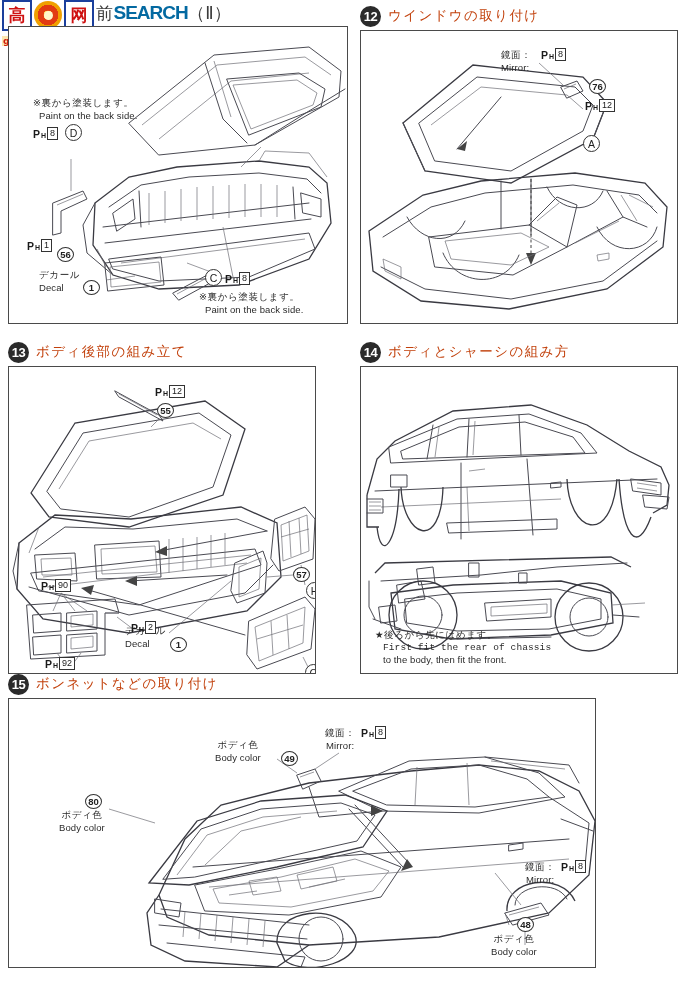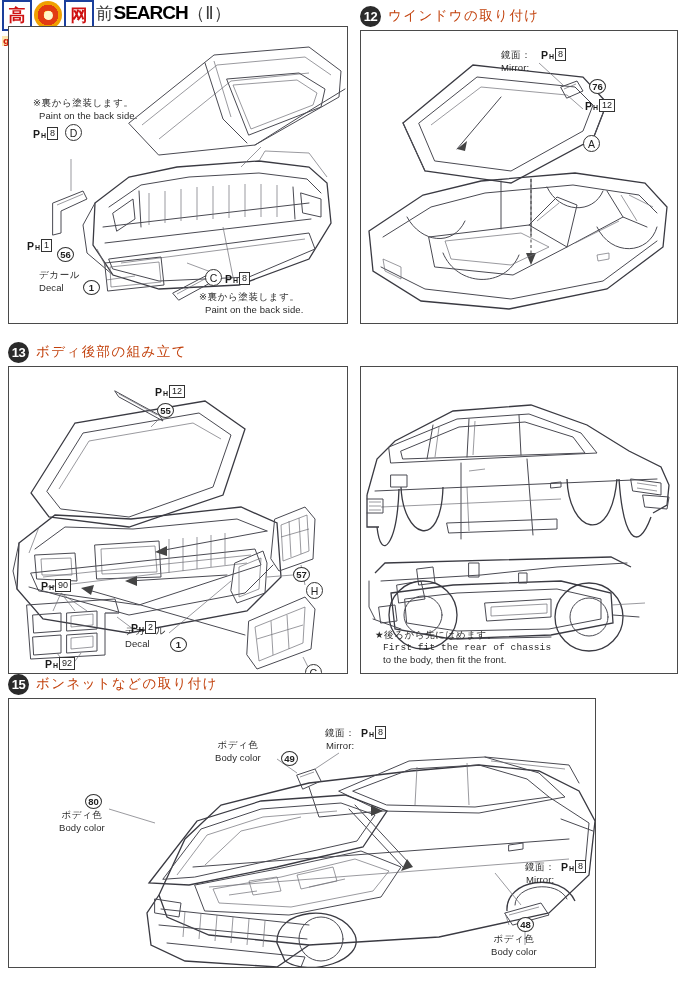--- a/index.html
+++ b/index.html
@@ -26,21 +26,21 @@
     position:absolute;left:0;right:0;bottom:0;top:26px;
     border:1.3px solid #4a4a4a;background:#fff;overflow:hidden;
   }
 
   
   .sheet-title{
     position:absolute;left:96px;top:2px;font-size:17px;letter-spacing:.5px;
     color:#3b3b3b;white-space:nowrap;
   }
   .sheet-title .search-overlay{
-    color:#000000;font-weight:bold;letter-spacing:-1px;font-size:19px;
+    color:#0369a1;font-weight:bold;letter-spacing:-1px;font-size:19px;
   }
   .watermark{position:absolute;left:2px;top:0px;width:92px;height:42px;}
   .wm-row{display:flex;align-items:center;height:30px;gap:2px;}
   .wm-box{
     width:26px;height:27px;border:2px solid #1b3f9c;color:#cf1111;
     font-size:17px;font-weight:bold;display:flex;align-items:center;
     justify-content:center;font-family:"DejaVu Sans",sans-serif;
     background:#fff;
   }
   .wm-flower{
@@ -265,21 +265,21 @@
       <div class="pnum" style="left:228px;top:48px;">76</div>
       <div class="ph" style="left:224px;top:68px;">
         <span class="p">P</span>
           <span class="h">H</span>
           <span class="bx">12</span>
       </div>
       <div class="letter" style="left:222px;top:104px;">A</div>
     </div>
   </div>
 
-  <div class="panel" style="left:8px;top:340px;width:340px;height:334px;">
+  <div class="panel" style="left:8px;top:340px;width:308px;height:334px;">
     <div class="panel-title">
       <div class="step-num">13</div>
       <div class="panel-title-text">ボディ後部の組み立て</div>
     </div>
     <div class="panel-box">
       <svg width="338" height="306" viewBox="0 0 338 306">
 
         <path class="ln-b" d="M22 126 L66 56 L196 34 L236 62 L214 128 L120 160 L40 150 Z"></path>
         <path class="ln" d="M38 124 L74 66 L190 46 L222 68 L204 120 L120 150 L52 142 Z"></path>
         <path class="ln-t" d="M50 122 L80 74 L184 56 L212 72"></path>
@@ -389,20 +389,24 @@
       </div>
       <div class="ph" style="left:122px;top:254px;">
         <span class="p">P</span>
           <span class="h">H</span>
           <span class="bx">2</span>
       </div>
     </div>
   </div>
 
   <div class="panel" style="left:360px;top:340px;width:318px;height:334px;">
+    <div class="panel-title">
+      <div class="step-num">14</div>
+      <div class="panel-title-text">ボディとシャーシの組み方</div>
+    </div>
     <div class="panel-box">
       <svg width="316" height="306" viewBox="0 0 316 306">
 
         <path class="ln-b" d="M6 128 L16 92 L34 74 L92 44 L170 38 L226 58 L268 84 L300 100 L308 118 L306 138 L292 146"></path>
         <path class="ln-b" d="M6 128 L6 160 L18 160"></path>
 
         <path class="ln" d="M28 80 L96 52 L168 47 L220 66 L236 86 L30 96 Z"></path>
         <path class="ln" d="M40 84 L98 60 L164 55 L212 70 L224 86 L42 92 Z"></path>
 
         <path class="ln" d="M72 58 L66 92"></path>

